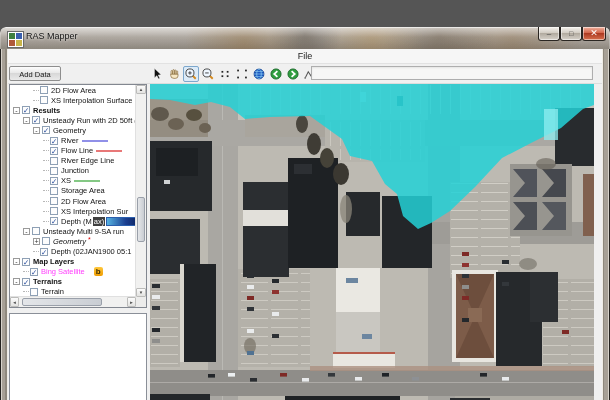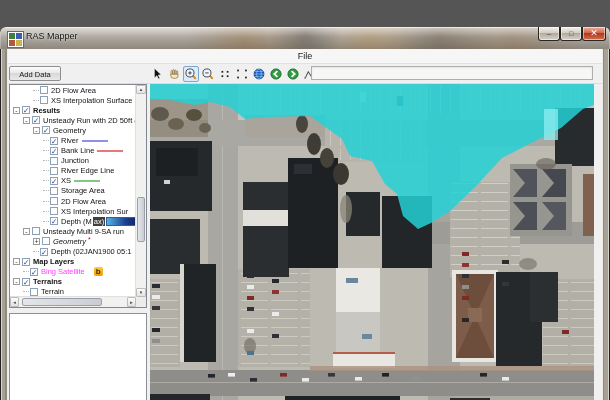--- a/index.html
+++ b/index.html
@@ -219,32 +219,32 @@
           </div>
           <div class="trow" style="padding-left: 33px;">
             <span class="guide"></span>
             <span class="cb">✓</span>
             <span class="lbl">River</span>
             <span class="sym-line" style="background: rgb(144, 144, 232);"></span>
           </div>
           <div class="trow" style="padding-left: 33px;">
             <span class="guide"></span>
             <span class="cb">✓</span>
-            <span class="lbl">Bank Line</span>
+            <span class="lbl">Flow Line</span>
             <span class="sym-line" style="background: rgb(232, 120, 120);"></span>
           </div>
           <div class="trow" style="padding-left: 33px;">
             <span class="guide"></span>
             <span class="cb"></span>
+            <span class="lbl">River Edge Line</span>
+          </div>
+          <div class="trow" style="padding-left: 33px;">
+            <span class="guide"></span>
+            <span class="cb"></span>
             <span class="lbl">Junction</span>
-          </div>
-          <div class="trow" style="padding-left: 33px;">
-            <span class="guide"></span>
-            <span class="cb"></span>
-            <span class="lbl">River Edge Line</span>
           </div>
           <div class="trow" style="padding-left: 33px;">
             <span class="guide"></span>
             <span class="cb">✓</span>
             <span class="lbl">XS</span>
             <span class="sym-line" style="background: rgb(132, 200, 132);"></span>
           </div>
           <div class="trow" style="padding-left: 33px;">
             <span class="guide"></span>
             <span class="cb"></span>

